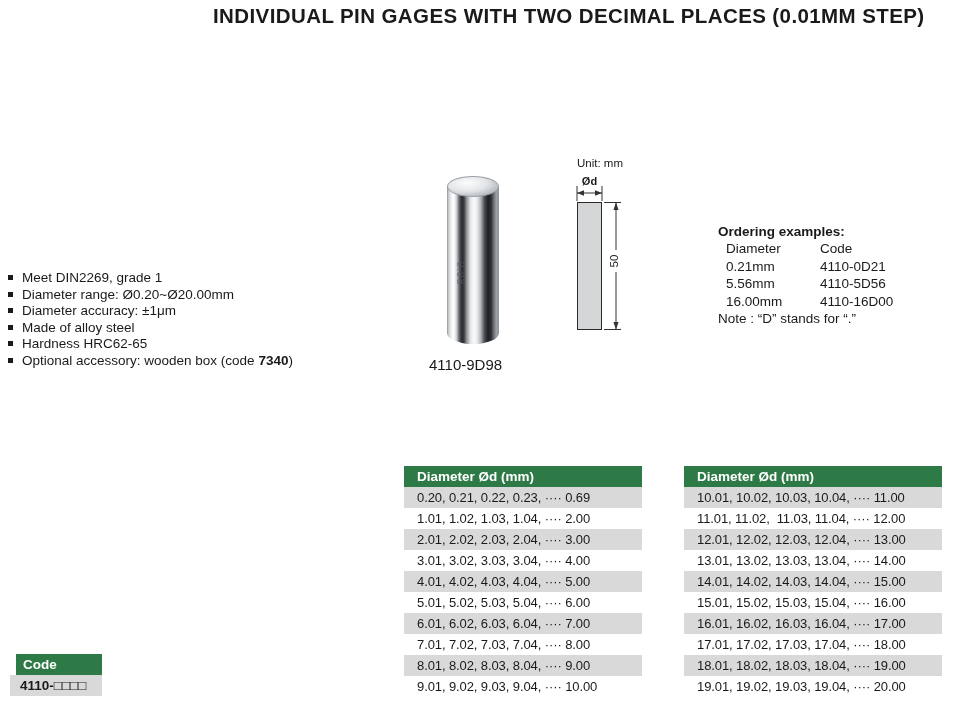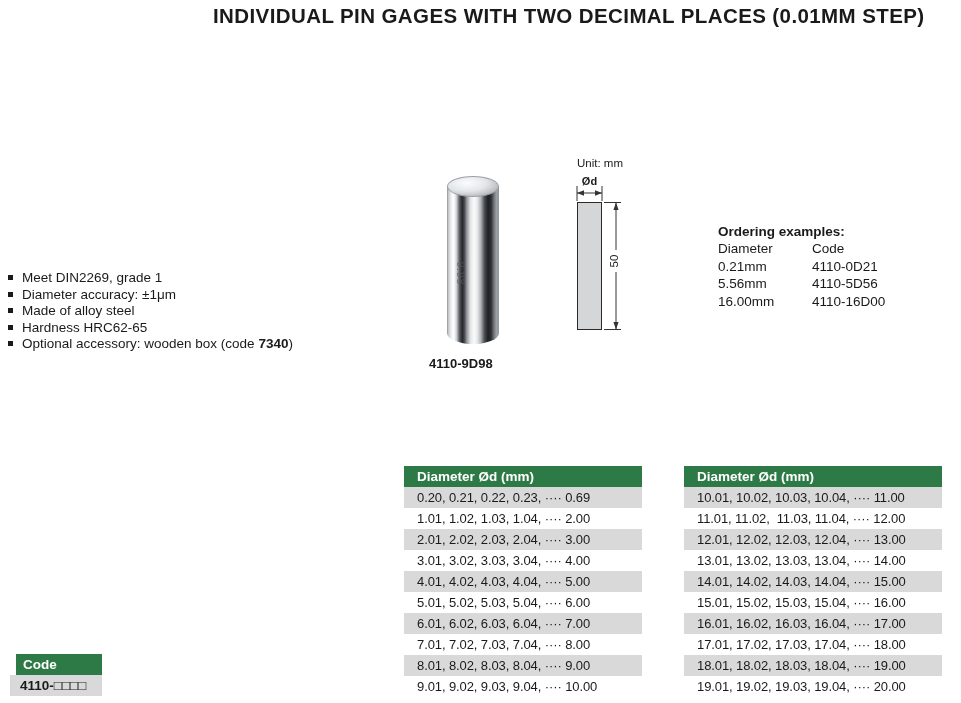--- a/index.html
+++ b/index.html
@@ -41,36 +41,36 @@
   .pin-top{
     position:absolute;left:0;top:0;width:52px;height:21px;border-radius:50%;
     background:radial-gradient(ellipse at 38% 32%, #fbfcfc 0%, #e3e6e8 45%, #b9bdc1 75%, #9da2a7 100%);
     border:1px solid #9aa0a5;box-sizing:border-box;z-index:2;
   }
   .pin-engraving{
     position:absolute;left:2px;top:92px;z-index:3;
     transform:rotate(90deg);transform-origin:center;
     font-size:10px;letter-spacing:1px;color:rgba(82,88,94,.75);
   }
-  .pin-caption{left:429px;top:356px;font-size:13px;font-weight:bold;text-align:right;}
+  .pin-caption{left:429px;top:356px;font-size:15px;font-weight:normal;text-align:right;}
 
   
   .unit-label{left:577px;top:157px;font-size:11.5px;}
   .dim-width-label{left:574px;top:175px;width:31px;text-align:center;font-size:11px;font-weight:bold;}
   .drawing-svg{left:555px;top:185px;}
   .dim-height-label{
     left:605px;top:253px;width:22px;height:16px;text-align:center;
     font-size:11.5px;background:#fff;z-index:2;
     transform:rotate(-90deg);
   }
 
   
   .ordering{left:718px;top:223px;font-size:13.5px;line-height:17.4px;}
   .ordering .heading{font-weight:bold;}
-  .ord-grid{display:grid;grid-template-columns:94px auto;}
+  .ord-grid{display:grid;grid-template-columns:94px auto;margin-left:8px;}
   .ordering .note{white-space:nowrap;}
 
   
   .pt{position:absolute;top:466px;}
   .pt-left{left:404px;width:238px;}
   .pt-right{left:684px;width:258px;}
   .pt-header{
     height:21px;line-height:21px;background:#2d7a47;color:#ffffff;
     font-weight:bold;font-size:13.5px;padding-left:13px;
   }
@@ -93,20 +93,21 @@
     box-sizing:border-box;
   }
 </style>
 </head>
 <body>
 
 <div class="abs page-title">INDIVIDUAL PIN GAGES WITH TWO DECIMAL PLACES (0.01MM STEP)</div>
 
 <ul class="abs features">
   <li><span class="bullet"></span><span>Meet DIN2269, grade 1</span></li>
+  <li><span class="bullet"></span><span>Diameter range: Ø0.20~Ø20.00mm</span></li>
   <li><span class="bullet"></span><span>Diameter accuracy: ±1μm</span></li>
   <li><span class="bullet"></span><span>Made of alloy steel</span></li>
   <li><span class="bullet"></span><span>Hardness HRC62-65</span></li>
   <li><span class="bullet"></span><span>Optional accessory: wooden box (code </span><span class="bold">7340</span><span>)</span></li>
 </ul>
 
 <div class="abs pin">
   <div class="pin-top"></div>
   <div class="pin-body"></div>
   <span class="pin-engraving">9.98</span>
@@ -144,20 +145,21 @@
     <span>4110-0D21</span>
   </div>
   <div class="ord-grid">
     <span>5.56mm</span>
     <span>4110-5D56</span>
   </div>
   <div class="ord-grid">
     <span>16.00mm</span>
     <span>4110-16D00</span>
   </div>
+  <div class="note">Note : “D” stands for “.”</div>
 </div>
 
 <div class="pt pt-left">
   <div class="pt-header">Diameter Ød (mm)</div>
   <div class="pt-rows">
     <div class="pt-row">0.20, 0.21, 0.22, 0.23, ···· 0.69</div>
     <div class="pt-row">1.01, 1.02, 1.03, 1.04, ···· 2.00</div>
     <div class="pt-row">2.01, 2.02, 2.03, 2.04, ···· 3.00</div>
     <div class="pt-row">3.01, 3.02, 3.03, 3.04, ···· 4.00</div>
     <div class="pt-row">4.01, 4.02, 4.03, 4.04, ···· 5.00</div>

